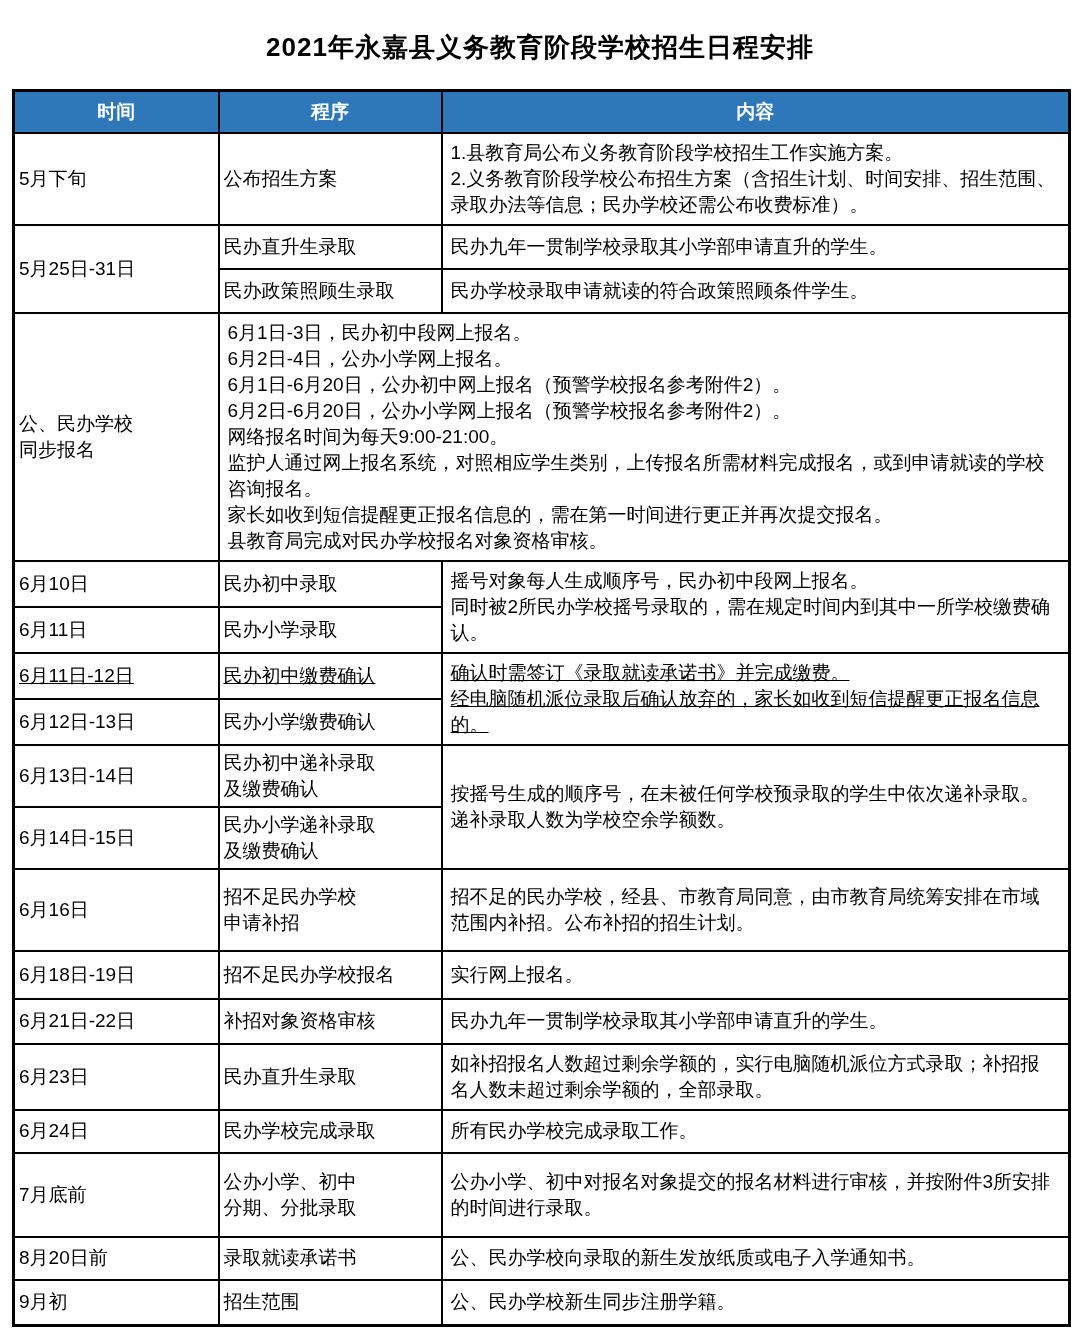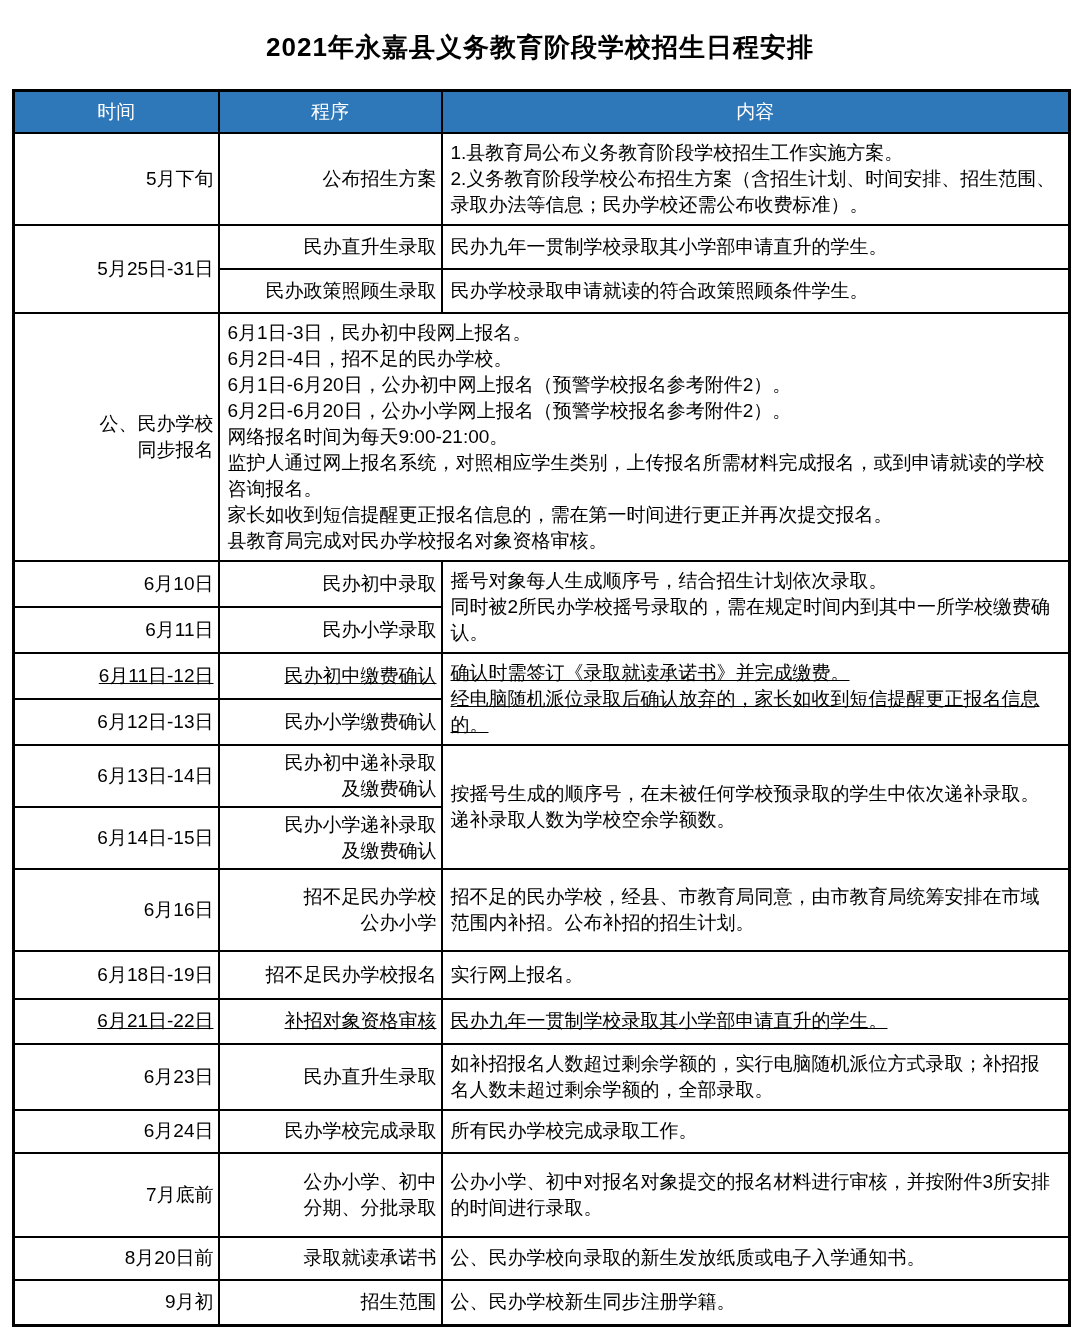--- a/index.html
+++ b/index.html
@@ -31,48 +31,48 @@
   col.col-content { width: 628px; }
   th, td {
     border: 2px solid #000000;
     vertical-align: middle;
     font-size: 19px;
     line-height: 26px;
   }
   thead th {
     background: #2E77B8;
     color: #ffffff;
-    font-weight: normal;
+    font-weight: bold;
     height: 42px;
     text-align: center;
     font-size: 19px;
   }
   td.cell-time, td.cell-procedure {
-    text-align: right;
+    text-align: left;
     padding: 4px 4px;
   }
   td.cell-content {
     text-align: left;
     padding: 6px 10px 6px 8px;
   }
   td.cell-content div { margin: 0; }
   
   tbody tr:nth-child(1)  td { height: 82px; }
   tbody tr:nth-child(2)  td { height: 44px; }
   tbody tr:nth-child(3)  td { height: 44px; }
   tbody tr:nth-child(4)  td { height: 236px; }
   tbody tr:nth-child(5)  td { height: 46px; }
   tbody tr:nth-child(6)  td { height: 46px; }
   tbody tr:nth-child(7)  td { height: 45px; text-decoration: underline; }
   tbody tr:nth-child(8)  td { height: 45px; }
   tbody tr:nth-child(9)  td { height: 62px; }
   tbody tr:nth-child(10) td { height: 62px; }
   tbody tr:nth-child(11) td { height: 82px; }
   tbody tr:nth-child(12) td { height: 48px; }
-  tbody tr:nth-child(13) td { height: 45px; text-decoration: underline; }
+  tbody tr:nth-child(13) td { height: 45px; }
   tbody tr:nth-child(14) td { height: 58px; }
   tbody tr:nth-child(15) td { height: 43px; }
   tbody tr:nth-child(16) td { height: 84px; }
   tbody tr:nth-child(17) td { height: 43px; }
   tbody tr:nth-child(18) td { height: 46px; }
 </style>
 </head>
 <body>
 
 <div class="page">
@@ -122,38 +122,38 @@
             <div>民办学校录取申请就读的符合政策照顾条件学生。</div>
           </td>
         </tr>
         <tr>
           <td class="cell-time">
             <div>公、民办学校</div>
             <div>同步报名</div>
           </td>
           <td class="cell-content" colspan="2">
             <div>6月1日-3日，民办初中段网上报名。</div>
-            <div>6月2日-4日，招不足的民办学校。</div>
+            <div>6月2日-4日，公办小学网上报名。</div>
             <div>6月1日-6月20日，公办初中网上报名（预警学校报名参考附件2）。</div>
             <div>6月2日-6月20日，公办小学网上报名（预警学校报名参考附件2）。</div>
             <div>网络报名时间为每天9:00-21:00。</div>
             <div>监护人通过网上报名系统，对照相应学生类别，上传报名所需材料完成报名，或到申请就读的学校咨询报名。</div>
             <div>家长如收到短信提醒更正报名信息的，需在第一时间进行更正并再次提交报名。</div>
             <div>县教育局完成对民办学校报名对象资格审核。</div>
           </td>
         </tr>
         <tr>
           <td class="cell-time">
             <div>6月10日</div>
           </td>
           <td class="cell-procedure">
             <div>民办初中录取</div>
           </td>
           <td class="cell-content" rowspan="2">
-            <div>摇号对象每人生成顺序号，结合招生计划依次录取。</div>
+            <div>摇号对象每人生成顺序号，民办初中段网上报名。</div>
             <div>同时被2所民办学校摇号录取的，需在规定时间内到其中一所学校缴费确认。</div>
           </td>
         </tr>
         <tr>
           <td class="cell-time">
             <div>6月11日</div>
           </td>
           <td class="cell-procedure">
             <div>民办小学录取</div>
           </td>
@@ -198,21 +198,21 @@
             <div>民办小学递补录取</div>
             <div>及缴费确认</div>
           </td>
         </tr>
         <tr>
           <td class="cell-time">
             <div>6月16日</div>
           </td>
           <td class="cell-procedure">
             <div>招不足民办学校</div>
-            <div>公办小学</div>
+            <div>申请补招</div>
           </td>
           <td class="cell-content">
             <div>招不足的民办学校，经县、市教育局同意，由市教育局统筹安排在市域范围内补招。公布补招的招生计划。</div>
           </td>
         </tr>
         <tr>
           <td class="cell-time">
             <div>6月18日-19日</div>
           </td>
           <td class="cell-procedure">

